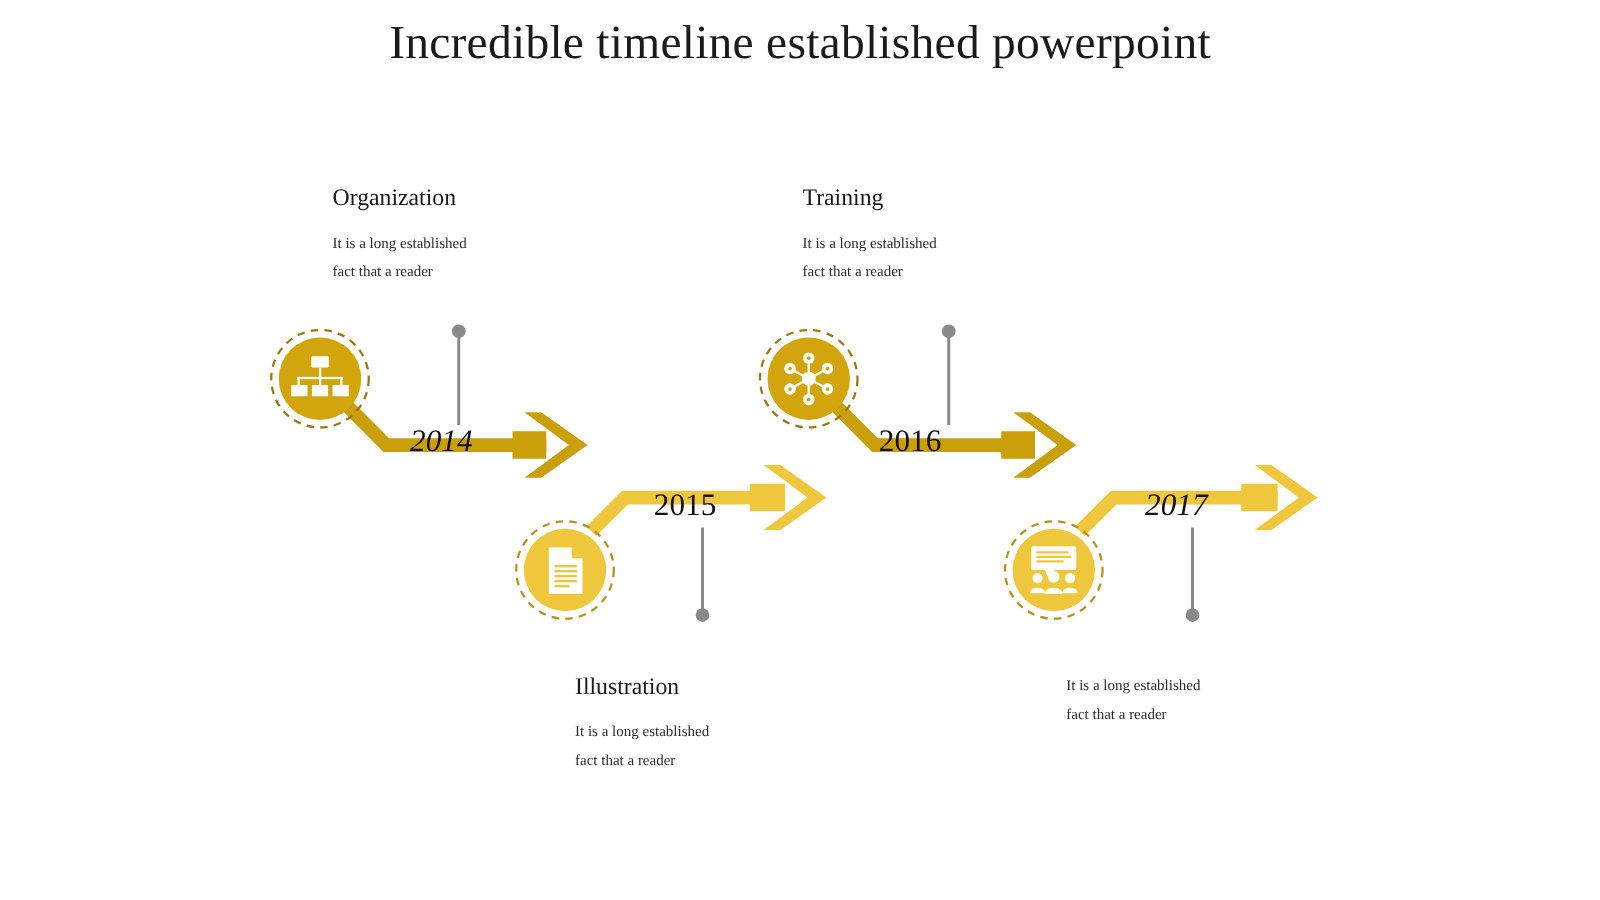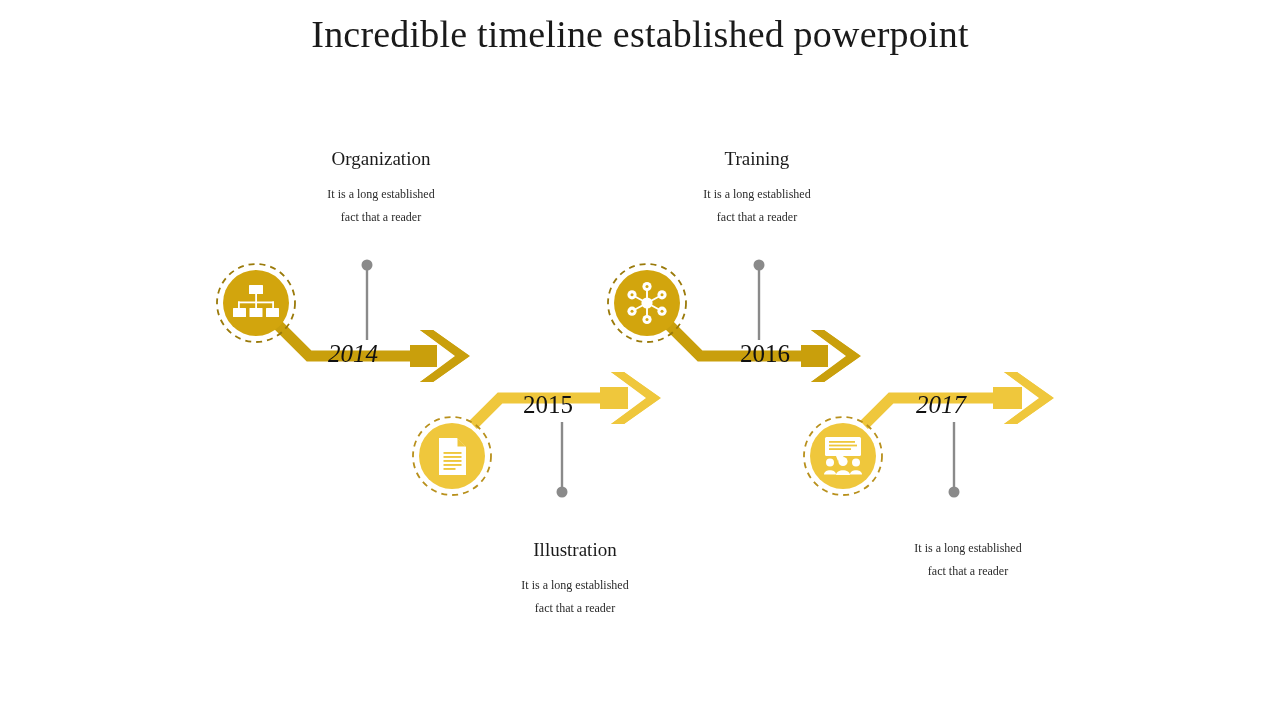--- a/index.html
+++ b/index.html
@@ -46,21 +46,20 @@
     left: 0;
     top: 0;
     width: 1280px;
     height: 720px;
   }
 
   
   .milestone-text {
     position: absolute;
     width: 230px;
-    text-align: center;
   }
   .milestone-heading {
     font-size: 19px;
     line-height: 24px;
     color: #1a1a1a;
     margin: 0 0 12px 0;
     font-family: "Liberation Serif", "DejaVu Serif", serif;
     white-space: nowrap;
   }
   .milestone-body {
@@ -80,21 +79,21 @@
   .year-label {
     position: absolute;
     font-size: 25px;
     line-height: 28px;
     color: #111111;
     font-family: "Liberation Serif", "DejaVu Serif", serif;
     white-space: nowrap;
   }
   #year-2014 { left: 328px; top: 340px; font-style: italic; }
   #year-2015 { left: 523px; top: 391px; }
-  #year-2016 { left: 740px; top: 340px; }
+  #year-2016 { left: 703px; top: 340px; }
   #year-2017 { left: 916px; top: 391px; font-style: italic; }
 </style>
 </head>
 <body>
 
 <div id="slide">
 
   <div id="slide-title">Incredible timeline established powerpoint</div>
 
   <svg id="timeline-graphic" viewBox="0 0 1280 720">

